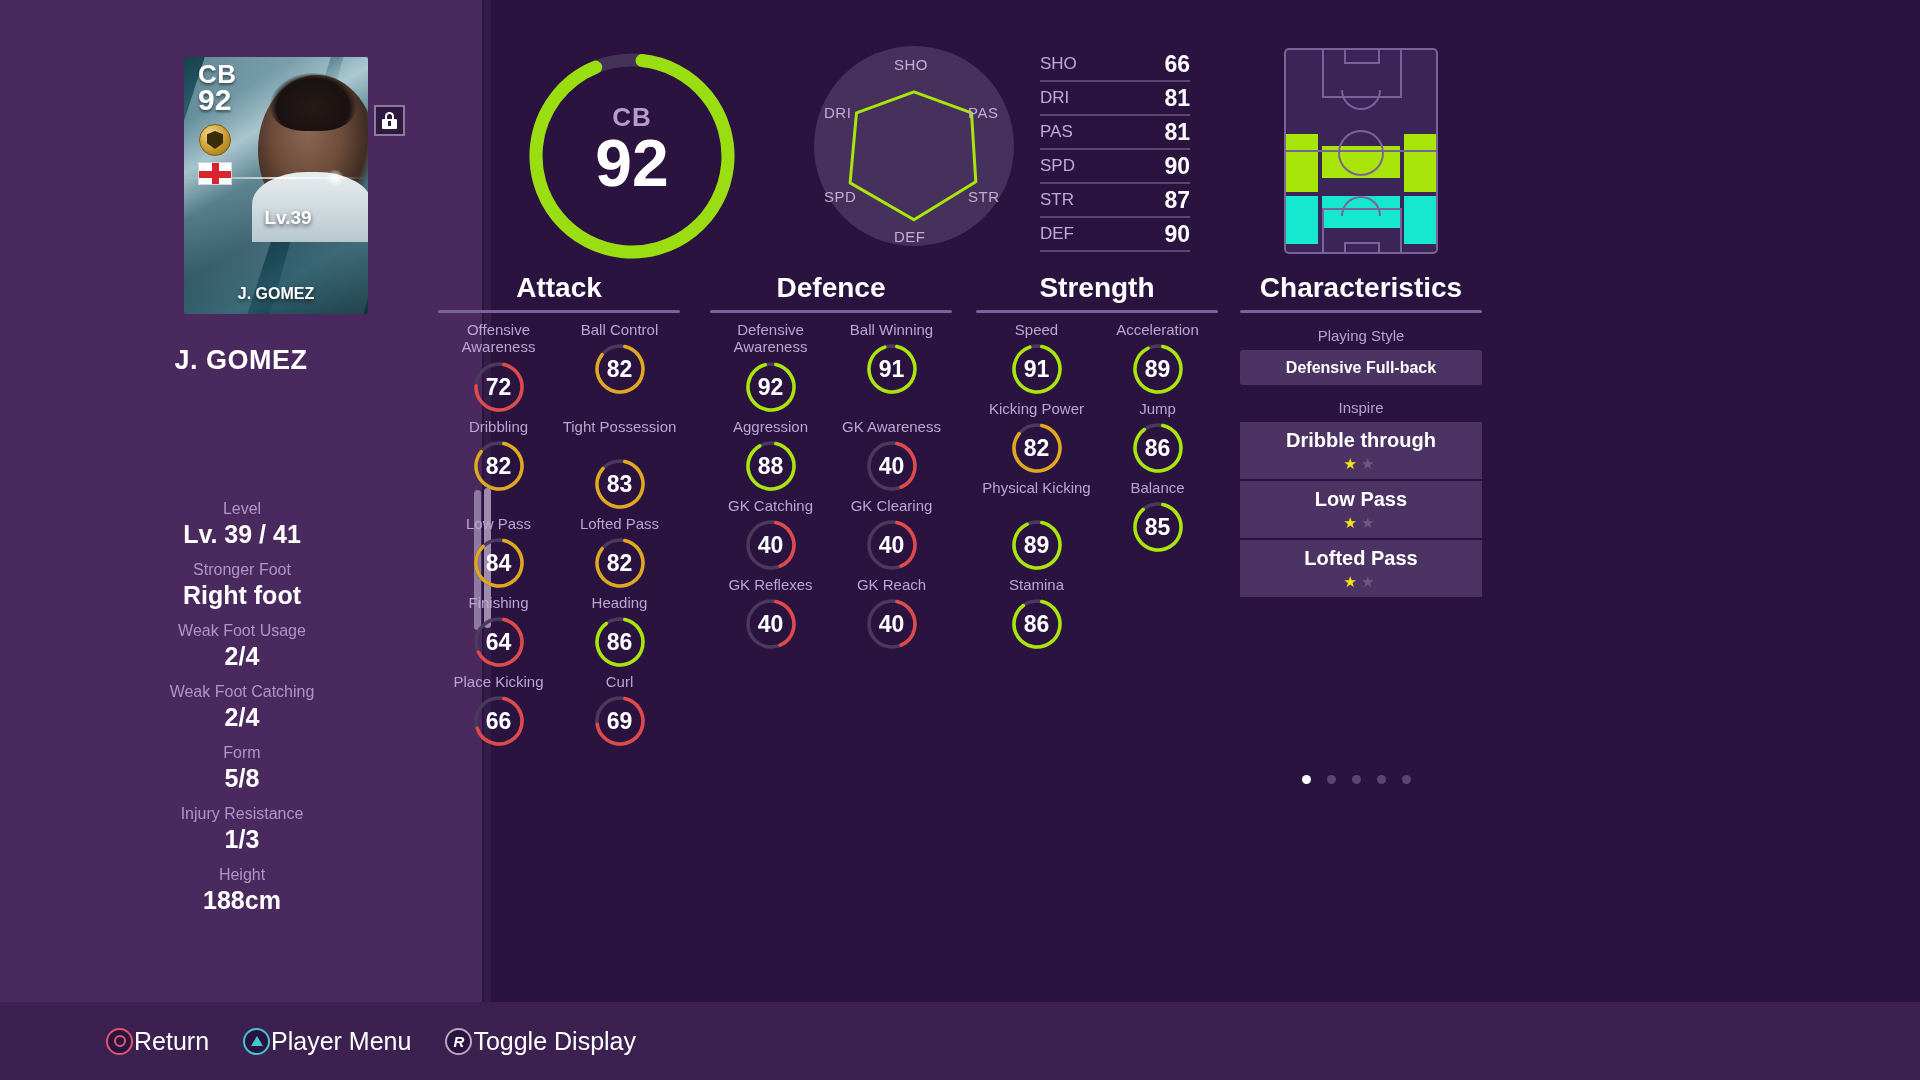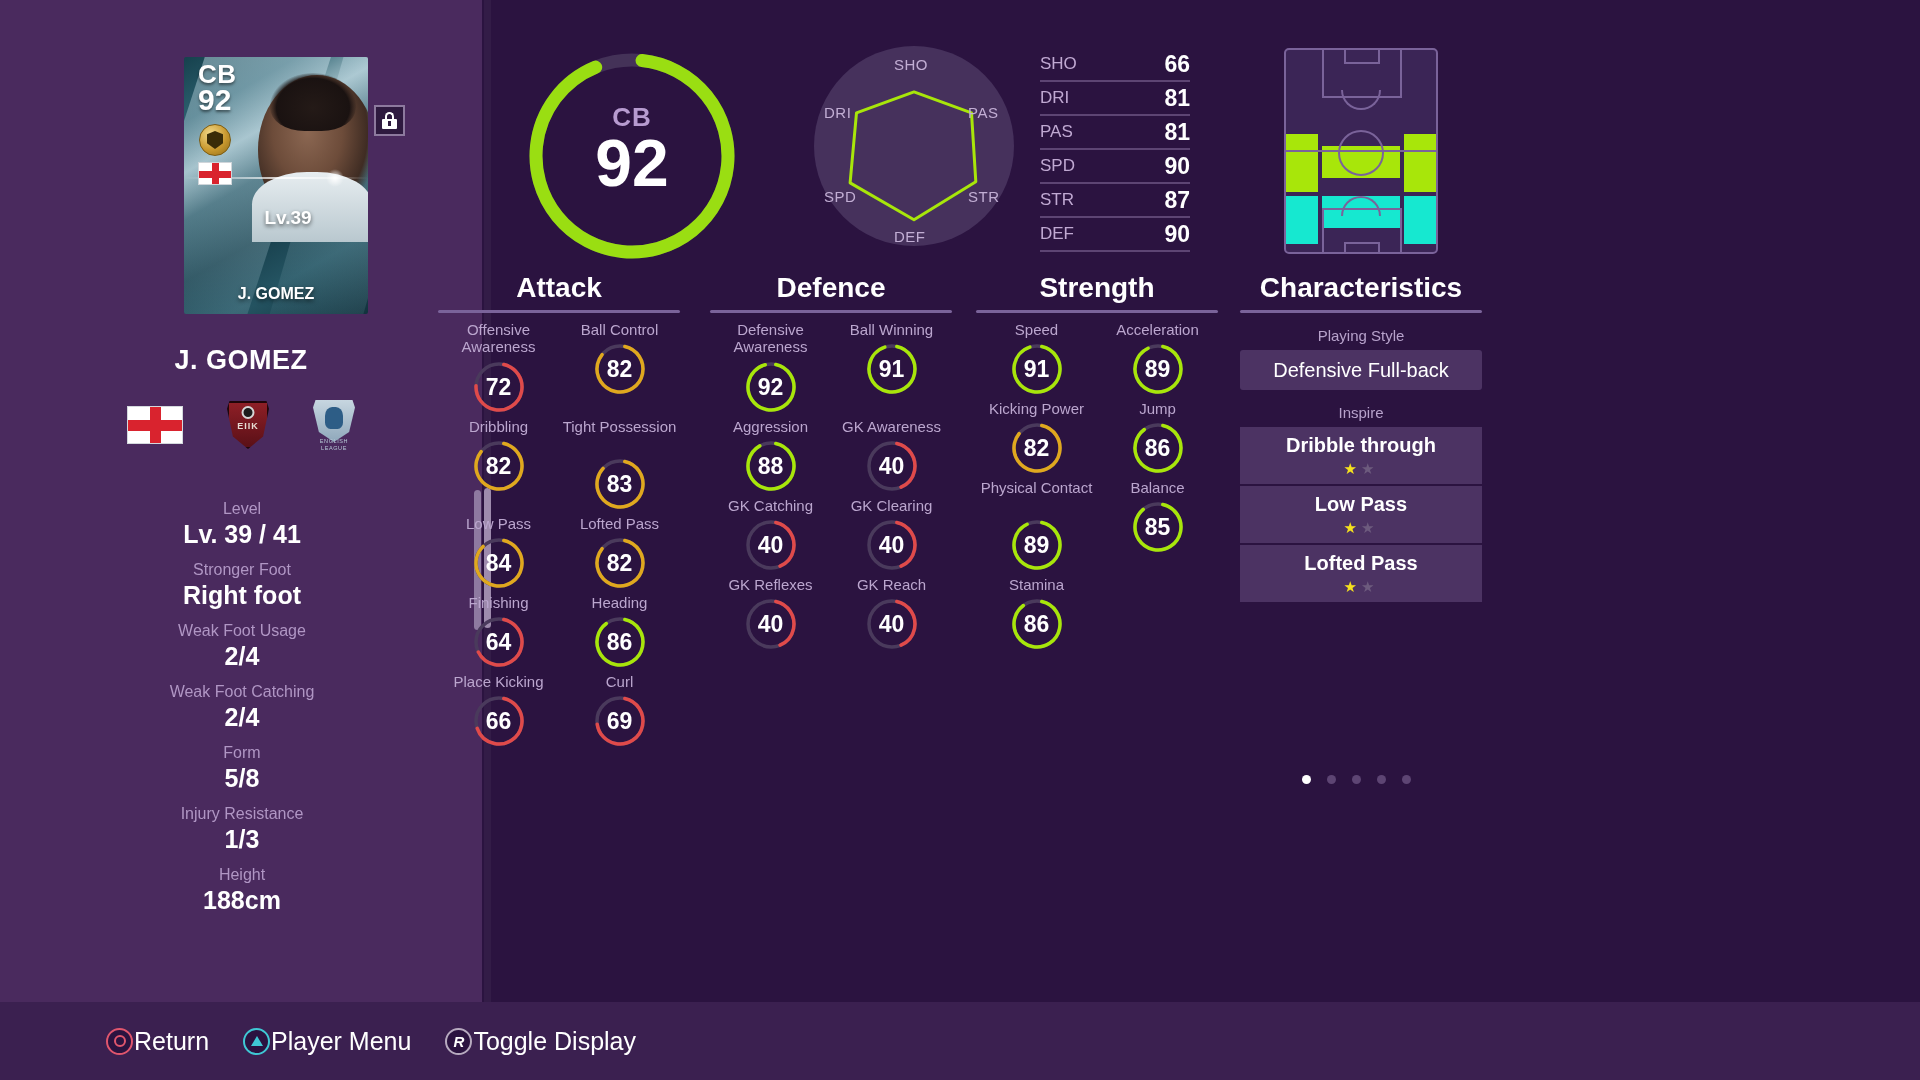--- a/index.html
+++ b/index.html
@@ -142,21 +142,21 @@
   .statcell { width:50%; display:flex; flex-direction:column; align-items:center; margin-bottom:3px; }
   .stat-lbl { color:#bba6ce; font-size:15px; line-height:1.15; text-align:center; min-height:18px; }
   .stat-lbl.two { min-height:36px; }
   .ring-box { position:relative; width:56px; height:56px; margin-top:2px; }
   .ring-val { position:absolute; inset:0; display:flex; align-items:center; justify-content:center; color:#fff; font-size:23px; font-weight:700;}
 
   
   .chars { position:absolute; left:758px; top:272px; width:242px; }
   .char-sub { text-align:center; color:#b7a2cb; font-size:15px; margin-top:14px; }
   .char-box { background:#4c3363; border-radius:3px; margin-top:6px; padding:9px 0 8px; text-align:center; }
-  .char-box .ctitle { color:#fff; font-size:20px; font-weight:400; }
+  .char-box .ctitle { color:#fff; font-size:16px; font-weight:700; }
   .char-stars { margin-top:3px; font-size:15px; letter-spacing:4px; }
   .st-on { color:#f5e11e; }
   .st-off { color:#6d5b7e; }
   .char-list { margin-top:6px; }
   .char-item { background:#4c3363; border-bottom:2px solid #2b1340; padding:7px 0 6px; text-align:center; }
   .char-item .ctitle { color:#fff; font-size:20px; font-weight:700; }
 
   .dots { position:absolute; left:820px; top:775px; display:flex; gap:16px; align-items:center;}
   .dot { width:9px; height:9px; border-radius:50%; background:#5d4573; }
   .dot.on { background:#ffffff; }
@@ -191,36 +191,20 @@
     <div class="lock-btn">
       <div class="lock-ico">
         <div class="lock-shk"></div>
           <div class="lock-body"></div>
           <div class="lock-kh"></div>
       </div>
     </div>
 
     <div class="side-name">J. GOMEZ</div>
 
-    <div class="badges">
-      <div class="b-flag"></div>
-      <div class="b-club">
-        <div class="b-club-sh"></div>
-          <div class="b-club-dot"></div>
-        <div class="b-club-txt">EIIK</div>
-      </div>
-      <div class="b-league">
-        <div class="b-league-sh"></div>
-          <div class="b-league-fig"></div>
-        <div class="b-league-txt">
-          <span>ENGLISH</span><br>
-          <span>LEAGUE</span>
-        </div>
-      </div>
-    </div>
 
     <div class="attrs">
       <div class="attr-label">Level</div>
       <div class="attr-value">Lv. 39 / 41</div>
       <div class="attr-label">Stronger Foot</div>
       <div class="attr-value">Right foot</div>
       <div class="attr-label">Weak Foot Usage</div>
       <div class="attr-value">2/4</div>
       <div class="attr-label">Weak Foot Catching</div>
       <div class="attr-value">2/4</div>
@@ -473,21 +457,21 @@
               </svg><div class="ring-val">82</div></div>
           </div>
           <div class="statcell">
             <div class="stat-lbl">Jump</div>
             <div class="ring-box"><svg width="56" height="56" viewBox="0 0 56 56">
                 <circle cx="28" cy="28" r="23" fill="none" stroke="#4a3a5c" stroke-width="3.5"></circle>
                 <circle cx="28" cy="28" r="23" fill="none" stroke="#a8e60a" stroke-width="3.5" stroke-linecap="round" stroke-dasharray="124.2814053760122 144.51326206513048" transform="rotate(-78 28 28)"></circle>
               </svg><div class="ring-val">86</div></div>
           </div>
           <div class="statcell">
-            <div class="stat-lbl two">Physical Contact</div>
+            <div class="stat-lbl two">Physical Kicking</div>
             <div class="ring-box"><svg width="56" height="56" viewBox="0 0 56 56">
                 <circle cx="28" cy="28" r="23" fill="none" stroke="#4a3a5c" stroke-width="3.5"></circle>
                 <circle cx="28" cy="28" r="23" fill="none" stroke="#a8e60a" stroke-width="3.5" stroke-linecap="round" stroke-dasharray="128.6168032379661 144.51326206513048" transform="rotate(-78 28 28)"></circle>
               </svg><div class="ring-val">89</div></div>
           </div>
           <div class="statcell">
             <div class="stat-lbl">Balance</div>
             <div class="ring-box"><svg width="56" height="56" viewBox="0 0 56 56">
                 <circle cx="28" cy="28" r="23" fill="none" stroke="#4a3a5c" stroke-width="3.5"></circle>
                 <circle cx="28" cy="28" r="23" fill="none" stroke="#a8e60a" stroke-width="3.5" stroke-linecap="round" stroke-dasharray="122.8362727553609 144.51326206513048" transform="rotate(-78 28 28)"></circle>

